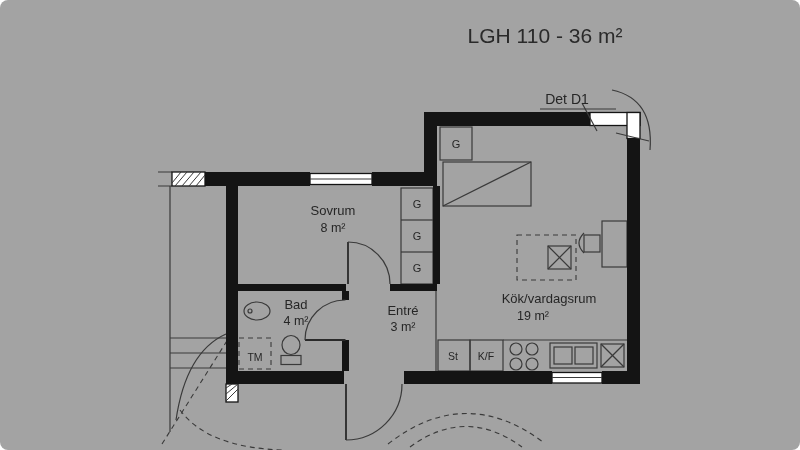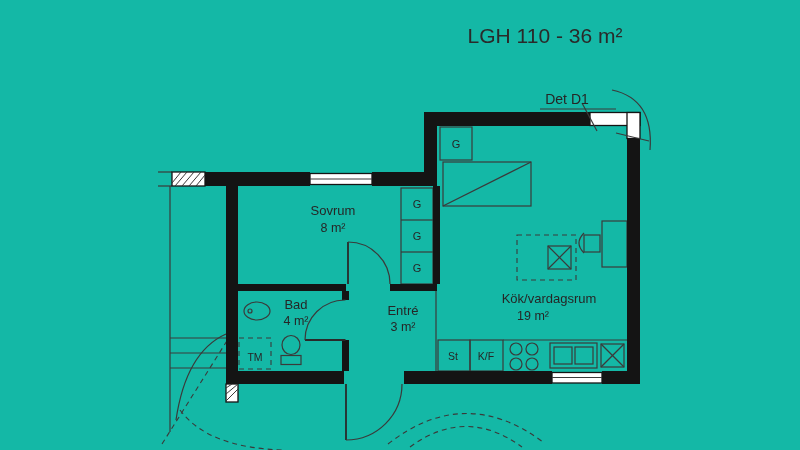--- a/index.html
+++ b/index.html
@@ -1,17 +1,17 @@
 <!DOCTYPE html>
 <html><head>
 <meta charset="utf-8">
 <style>
   html,body{margin:0;padding:0;background:#ffffff;}
-  #stage{position:relative;width:800px;height:450px;background:#14b8a6;overflow:hidden;
-         font-family:"Liberation Sans",sans-serif;}
+  #stage{position:relative;width:800px;height:450px;background:#a3a3a3;overflow:hidden;
+         font-family:"Liberation Sans",sans-serif;border-radius:8px;}
   svg{position:absolute;left:0;top:0;}
   .wall{fill:#141414;stroke:none;}
   .wall-outline{fill:#ffffff;stroke:#141414;stroke-width:1.3;}
   .thin{fill:none;stroke:#3a3a3a;stroke-width:1.2;}
   .hatch{stroke:#3a3a3a;stroke-width:1;}
   .dashed{fill:none;stroke:#3a3a3a;stroke-width:1.1;stroke-dasharray:5 4;}
   .leaf{stroke:#2a2a2a;stroke-width:1.8;fill:none;}
   text{fill:#262626;font-family:"Liberation Sans",sans-serif;}
   .t-title{font-size:21px;text-anchor:middle;fill:#2a2a2a;}
   .t-det{font-size:14px;text-anchor:middle;}

